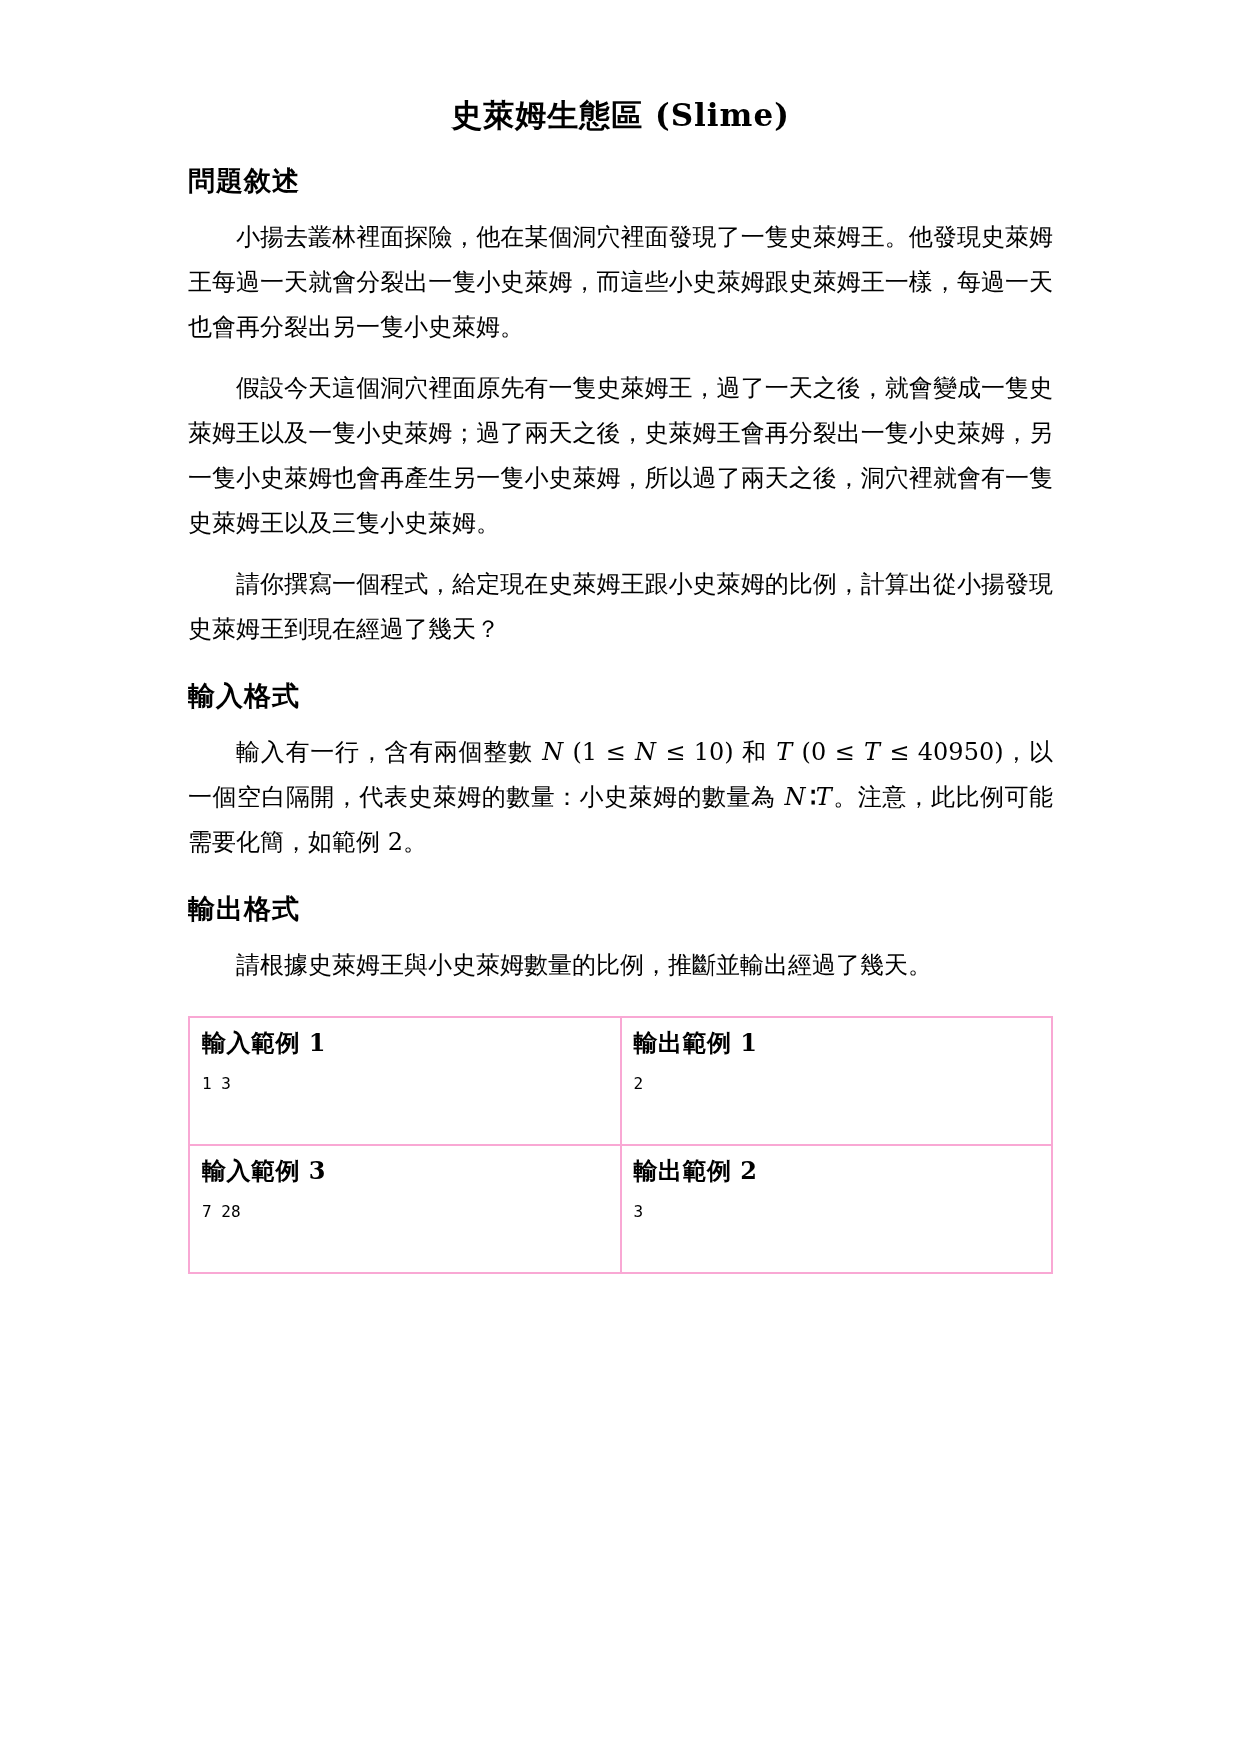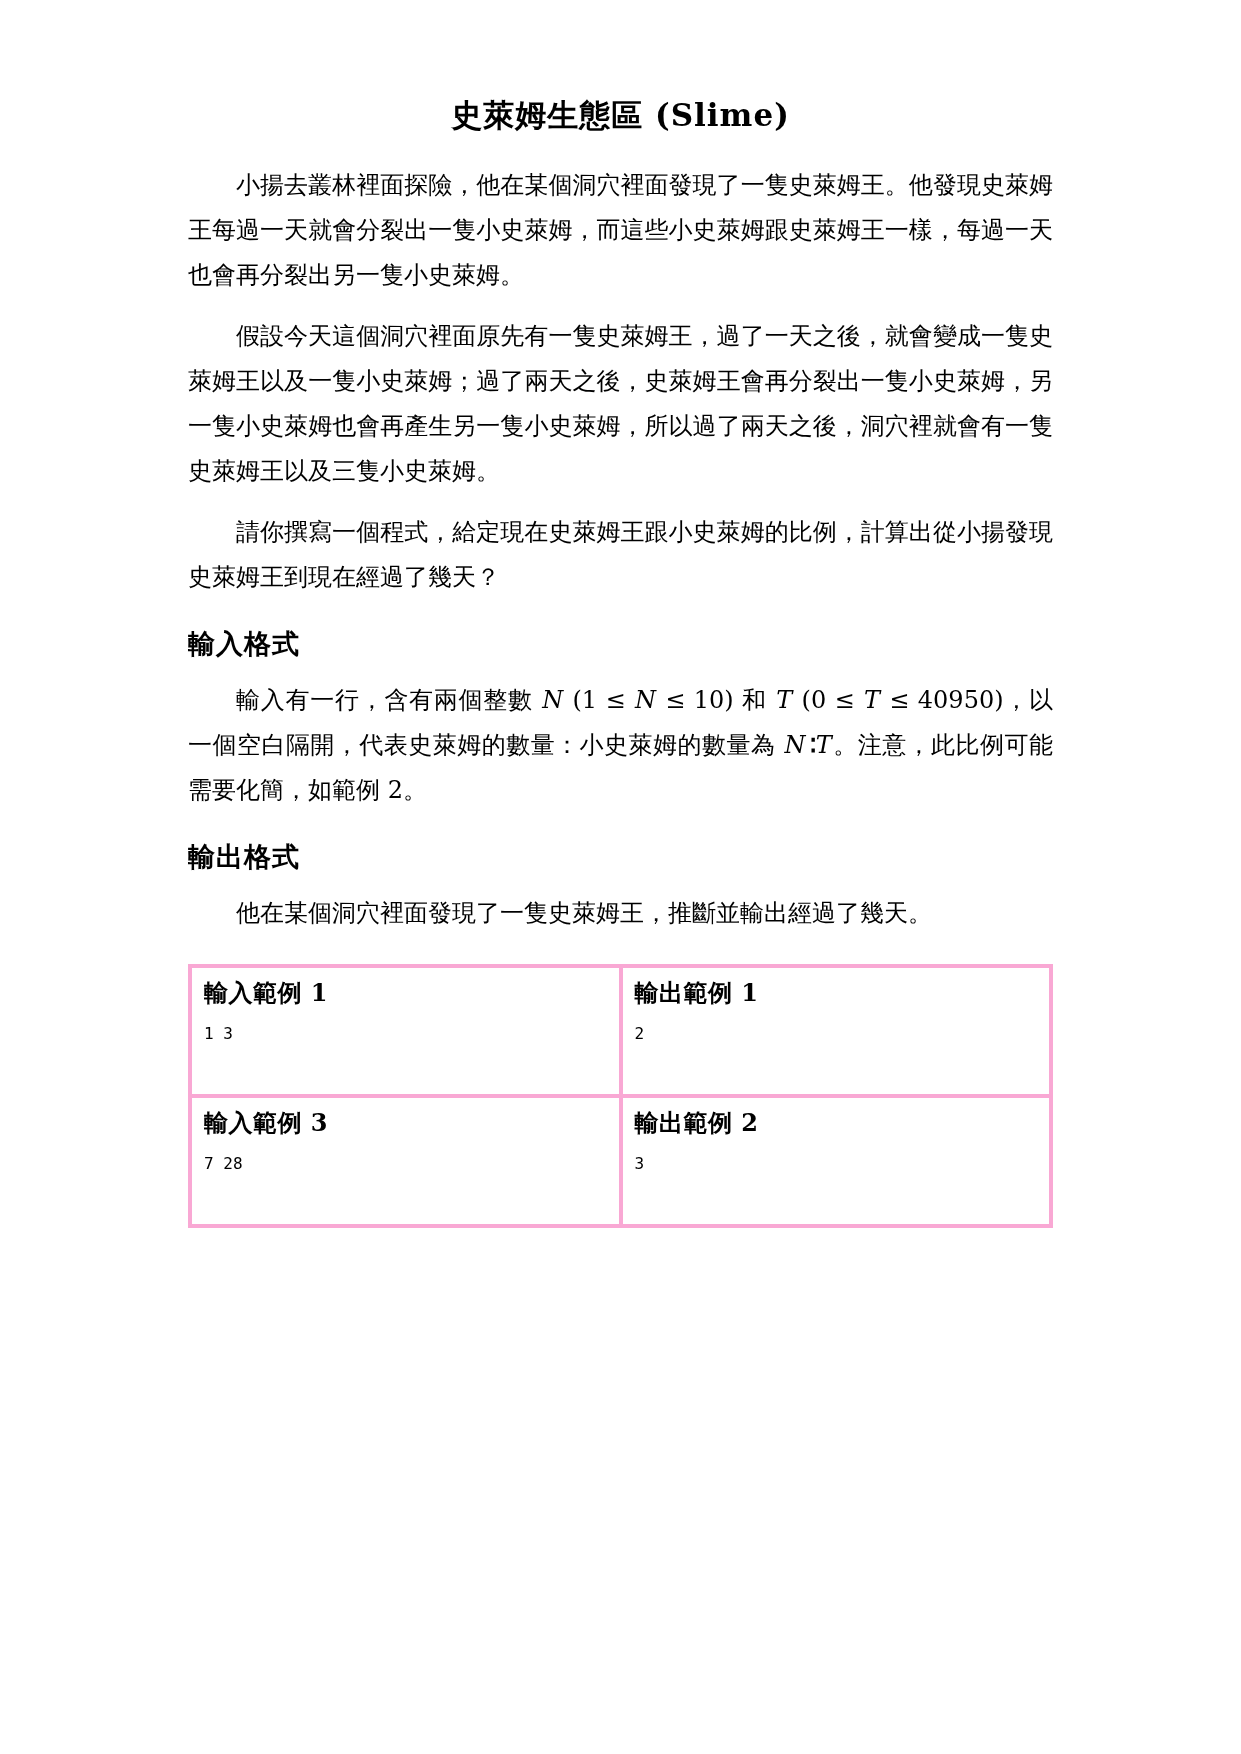--- a/index.html
+++ b/index.html
@@ -50,21 +50,21 @@
     font-family: "DejaVu Serif", "Liberation Serif", serif;
     font-style: normal;
   }
   .examples-table {
     width: 100%;
     border-collapse: collapse;
     margin-top: 28px;
     table-layout: fixed;
   }
   .examples-table td {
-    border: 4px solid #f9a8d4;
+    border: 2px solid #f9a8d4;
     vertical-align: top;
     height: 116px;
     padding: 4px 12px 6px 12px;
   }
   .cell-label {
     font-size: 24px;
     font-weight: bold;
     line-height: 42px;
     letter-spacing: 0.5px;
   }
@@ -77,33 +77,34 @@
   .scoring-block { margin-top: 34px; }
 </style>
 </head>
 <body>
 
 <div class="doc">
 
   <h1 class="doc-title">史萊姆生態區  (Slime)</h1>
 
   <section>
+    <h2 class="sec-heading">問題敘述</h2>
     <p class="body-para">小揚去叢林裡面探險，他在某個洞穴裡面發現了一隻史萊姆王。他發現史萊姆王每過一天就會分裂出一隻小史萊姆，而這些小史萊姆跟史萊姆王一樣，每過一天也會再分裂出另一隻小史萊姆。</p>
     <p class="body-para">假設今天這個洞穴裡面原先有一隻史萊姆王，過了一天之後，就會變成一隻史萊姆王以及一隻小史萊姆；過了兩天之後，史萊姆王會再分裂出一隻小史萊姆，另一隻小史萊姆也會再產生另一隻小史萊姆，所以過了兩天之後，洞穴裡就會有一隻史萊姆王以及三隻小史萊姆。</p>
     <p class="body-para">請你撰寫一個程式，給定現在史萊姆王跟小史萊姆的比例，計算出從小揚發現史萊姆王到現在經過了幾天？</p>
   </section>
 
   <section>
     <h2 class="sec-heading">輸入格式</h2>
     <p class="body-para"><span class="seg-cn">輸入有一行，含有兩個整數 </span><span class="seg-var">N</span><span class="seg-math"> (1 ≤ </span><span class="seg-var">N</span><span class="seg-math"> ≤ 10)</span><span class="seg-cn"> 和 </span><span class="seg-var">T</span><span class="seg-math"> (0 ≤ </span><span class="seg-var">T</span><span class="seg-math"> ≤ 40950)</span><span class="seg-cn">，以一個空白隔開，代表史萊姆的數量：小史萊姆的數量為 </span><span class="seg-var">N</span><span class="seg-math">∶</span><span class="seg-var">T</span><span class="seg-cn">。注意，此比例可能需要化簡，如範例 2。</span></p>
   </section>
 
   <section>
     <h2 class="sec-heading">輸出格式</h2>
-    <p class="body-para">他在某個洞穴裡面發現了一隻史萊姆王，推斷並輸出經過了幾天。</p>
+    <p class="body-para">請根據史萊姆王與小史萊姆數量的比例，推斷並輸出經過了幾天。</p>
   </section>
 
   <table class="examples-table">
     <tbody>
       <tr>
         <td>
           <div class="cell-label">輸入範例 1</div>
           <div class="cell-value">1 3</div>
         </td>
         <td>

